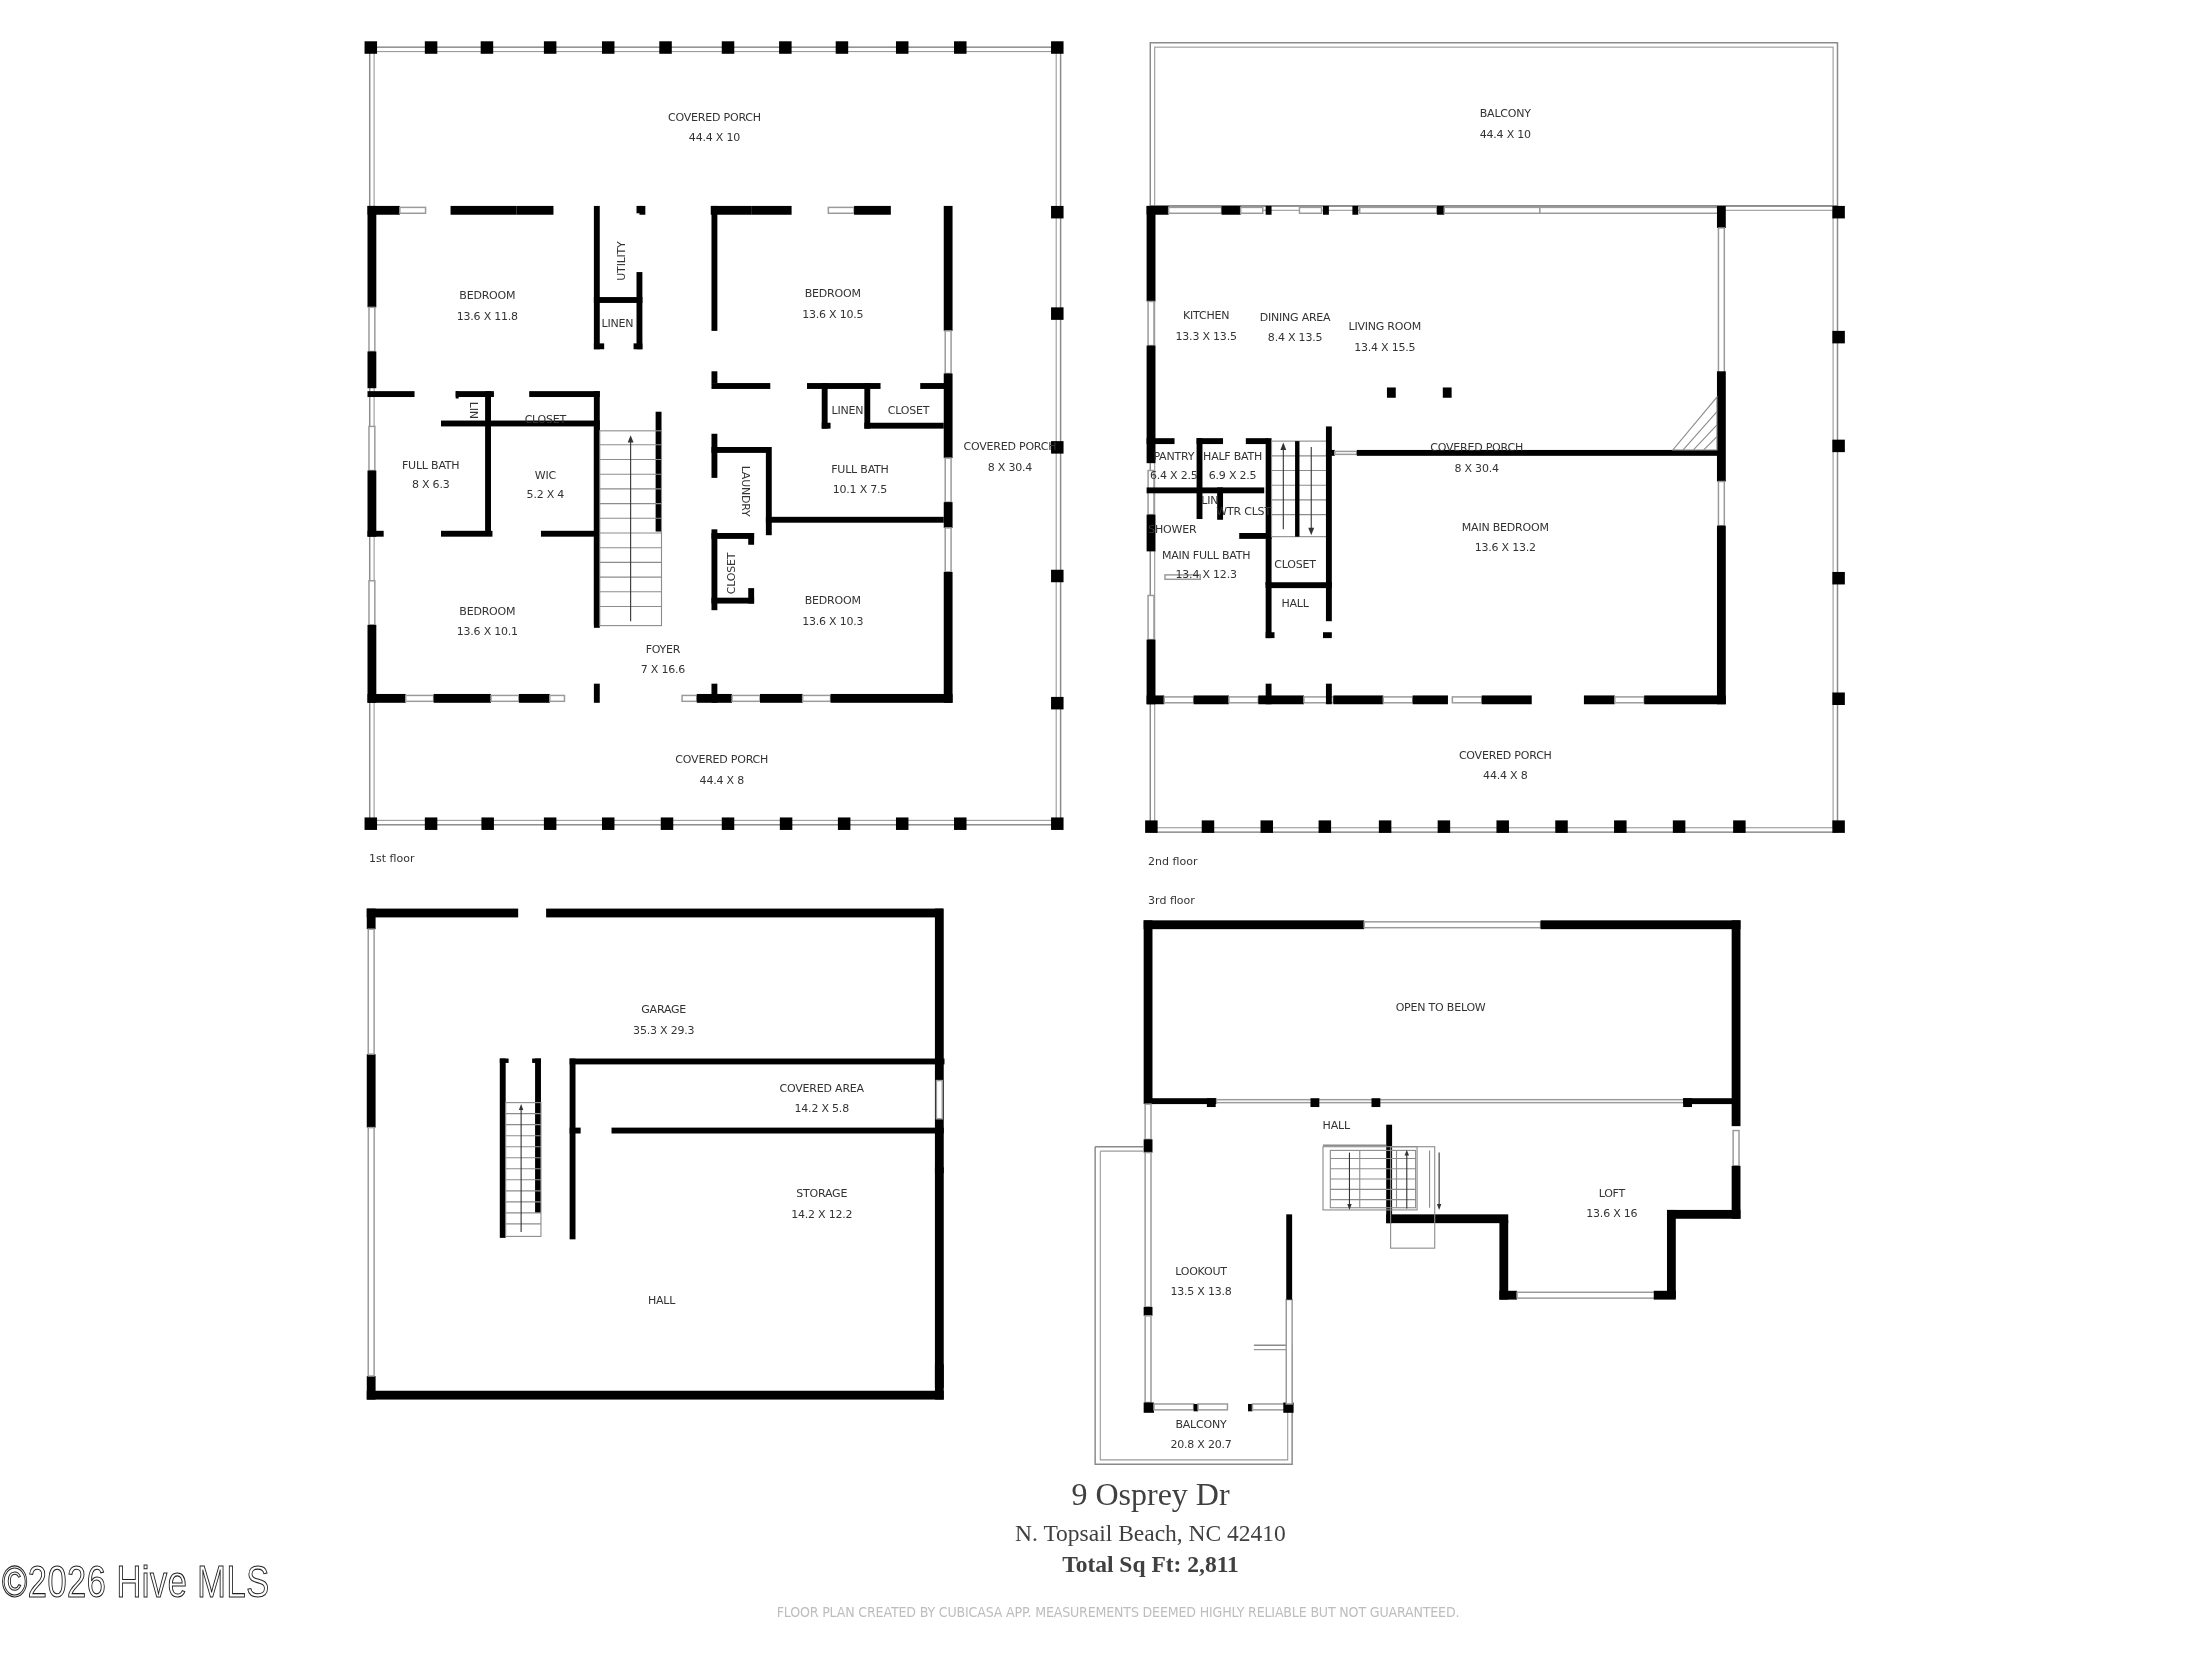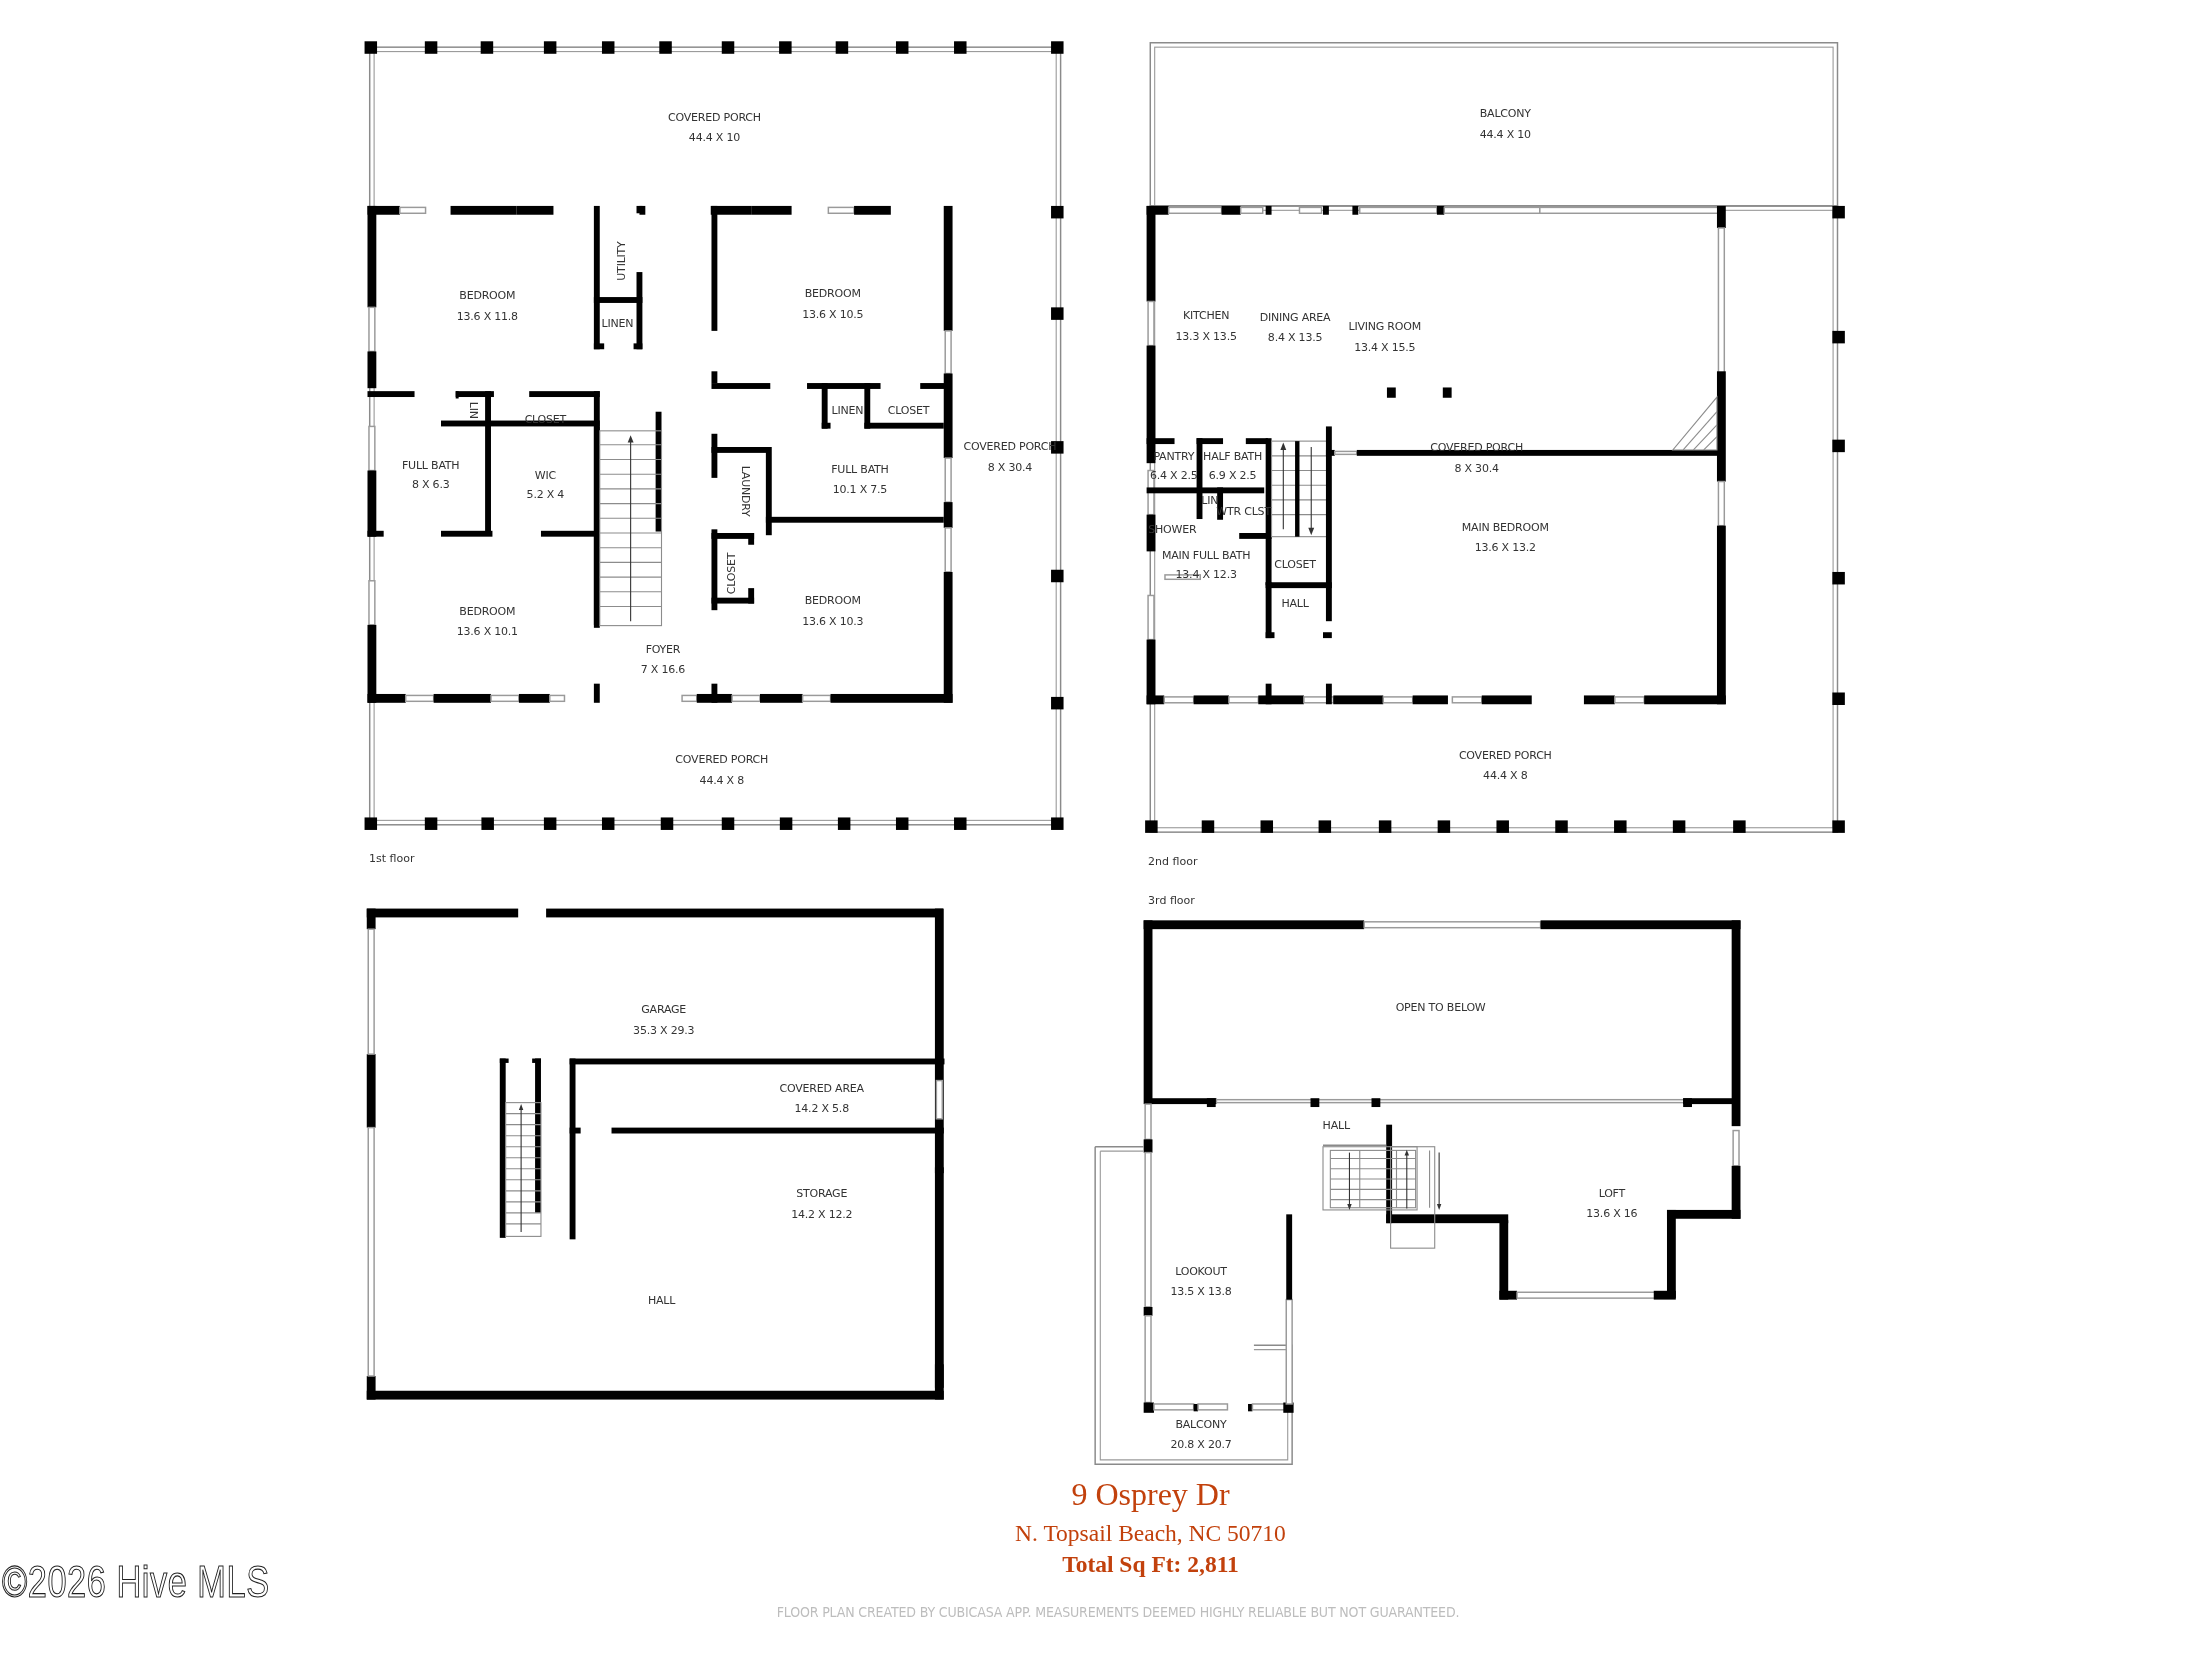--- a/index.html
+++ b/index.html
@@ -7,21 +7,21 @@
   #plan { position: absolute; left: 0; top: 0; width: 2205px; height: 1654px; }
   .wall { fill: #000000; }
   .thin { fill: none; stroke: #8a8a8a; stroke-width: 2; }
   .thin2 { fill: none; stroke: #9a9a9a; stroke-width: 1.5; }
   .win { fill: #ffffff; stroke: #9a9a9a; stroke-width: 2; }
   .post { fill: #000000; }
   .stair { fill: none; stroke: #8c8c8c; stroke-width: 1.5; }
   .arrow { stroke: #333; stroke-width: 1.5; fill: none; }
   .room-label { font-family: "DejaVu Sans", sans-serif; font-size: 15px; fill: #333333; text-anchor: middle; letter-spacing: -0.3px; }
   .floor-label { font-family: "DejaVu Sans", sans-serif; font-size: 15px; fill: #333333; }
-  .addr { position: absolute; left: 0; width: 2205px; text-align: center; color: #c2410c; font-family: "Liberation Serif", serif; }
+  .addr { position: absolute; left: 0; width: 2205px; text-align: center; color: #404040; font-family: "Liberation Serif", serif; }
   .addr.street { top: 1476px; font-size: 32px; left: 783px; width: 735px; }
   .addr.city { top: 1520px; font-size: 23.5px; left: 783px; width: 735px; }
   .addr.sqft { top: 1551px; font-size: 23.5px; left: 783px; width: 735px; font-weight: bold; }
   .copyright { position: absolute; left: 1.5px; top: 1557px; font-family: "Liberation Sans", sans-serif; font-size: 44px; color: #fff; -webkit-text-stroke: 1.1px #222; letter-spacing: 0.7px; transform: scaleX(0.78); transform-origin: left top; }
   .disclaimer { position: absolute; left: 651px; top: 1603px; width: 934px; text-align: center; font-family: "DejaVu Sans", sans-serif; font-size: 14.7px; color: #bdbdbd; transform: scaleX(0.86); transform-origin: center top; letter-spacing: -0.2px; }
 </style>
 </head>
 <body>
 
 <svg id="plan" viewBox="0 0 3000 2250" xmlns="http://www.w3.org/2000/svg">
@@ -458,17 +458,17 @@
     <text class="room-label" x="2193" y="1628">LOFT</text>
     <text class="room-label" x="2193" y="1656">13.6 X 16</text>
     <text class="room-label" x="1634" y="1734">LOOKOUT</text>
     <text class="room-label" x="1634" y="1762">13.5 X 13.8</text>
     <text class="room-label" x="1634" y="1943">BALCONY</text>
     <text class="room-label" x="1634" y="1970">20.8 X 20.7</text>
   </g>
 </svg>
 
 <div class="addr street">9 Osprey Dr</div>
-<div class="addr city">N. Topsail Beach, NC 50710</div>
+<div class="addr city">N. Topsail Beach, NC 42410</div>
 <div class="addr sqft">Total Sq Ft: 2,811</div>
 <div class="copyright">©2026 Hive MLS</div>
 <div class="disclaimer">FLOOR PLAN CREATED BY CUBICASA APP. MEASUREMENTS DEEMED HIGHLY RELIABLE BUT NOT GUARANTEED.</div>
 
 
 </body></html>

